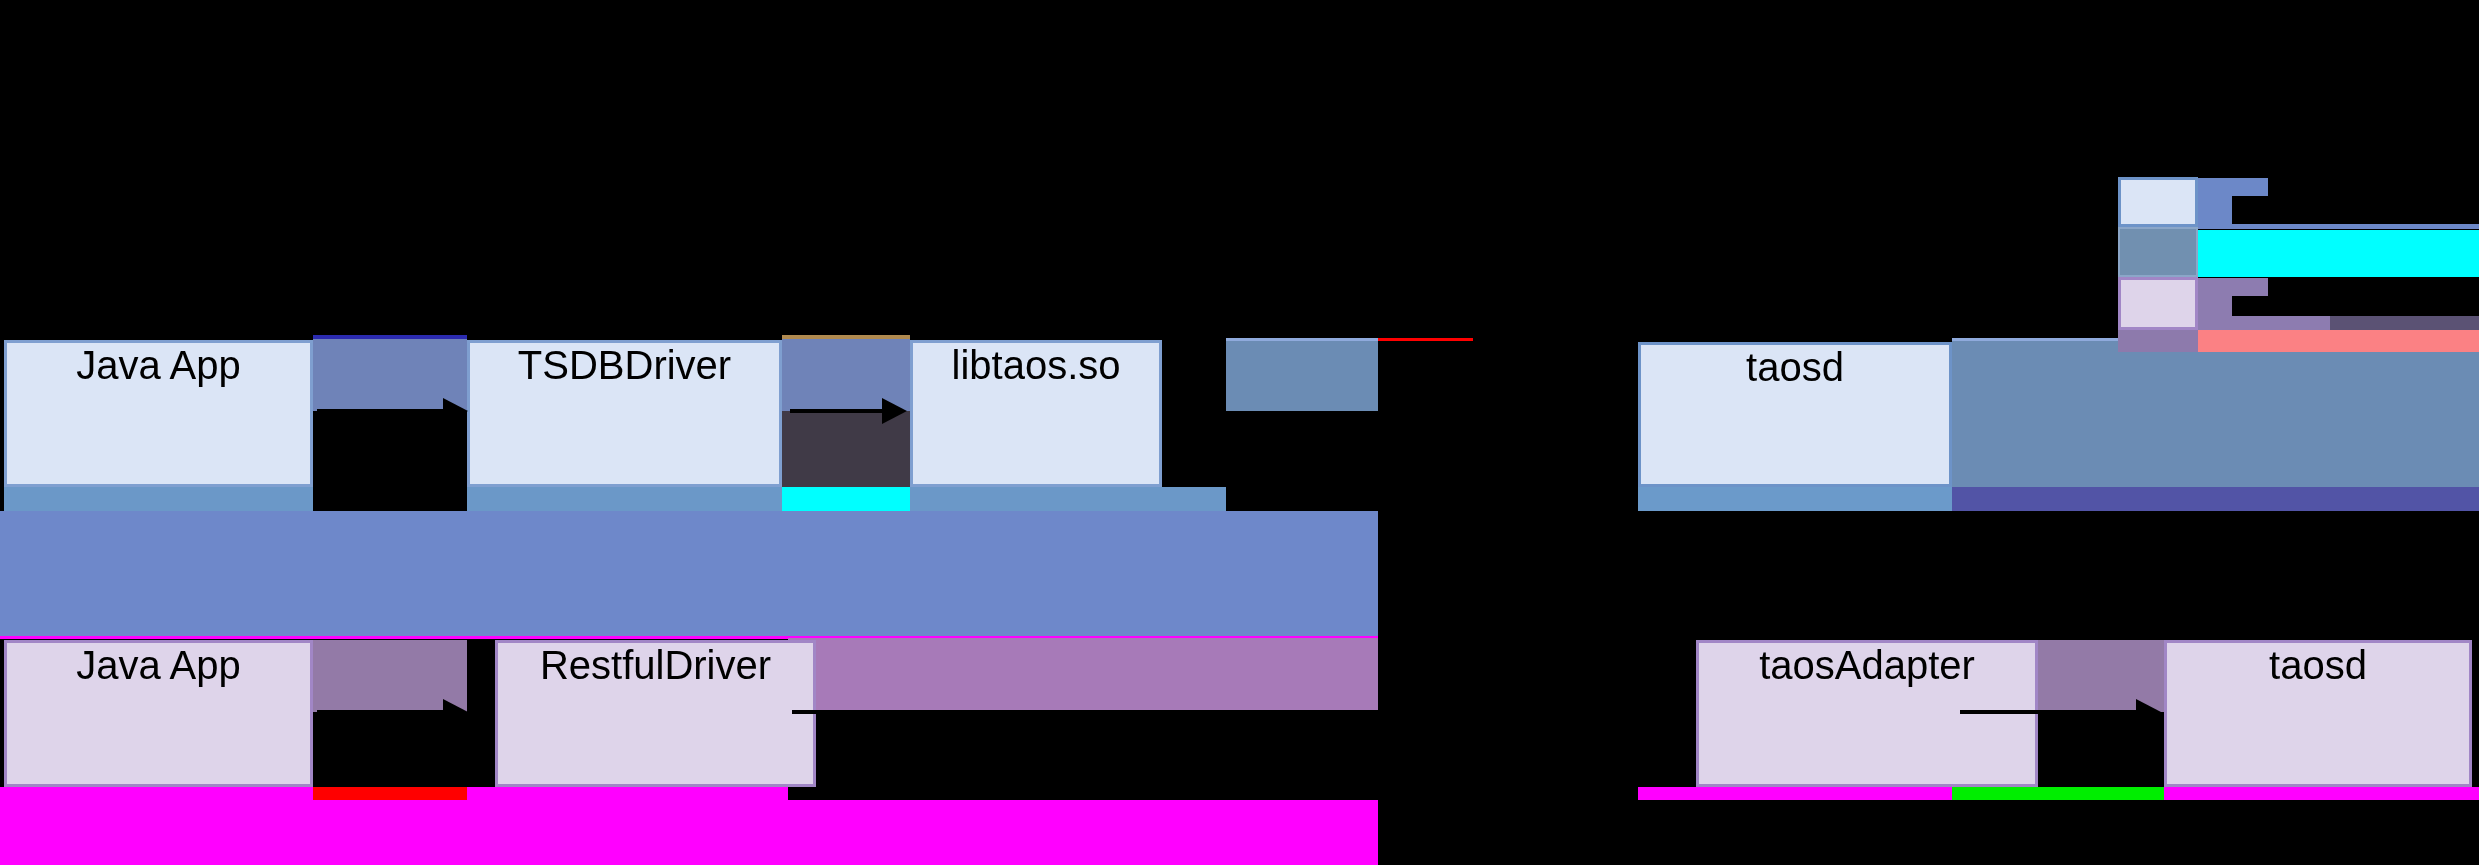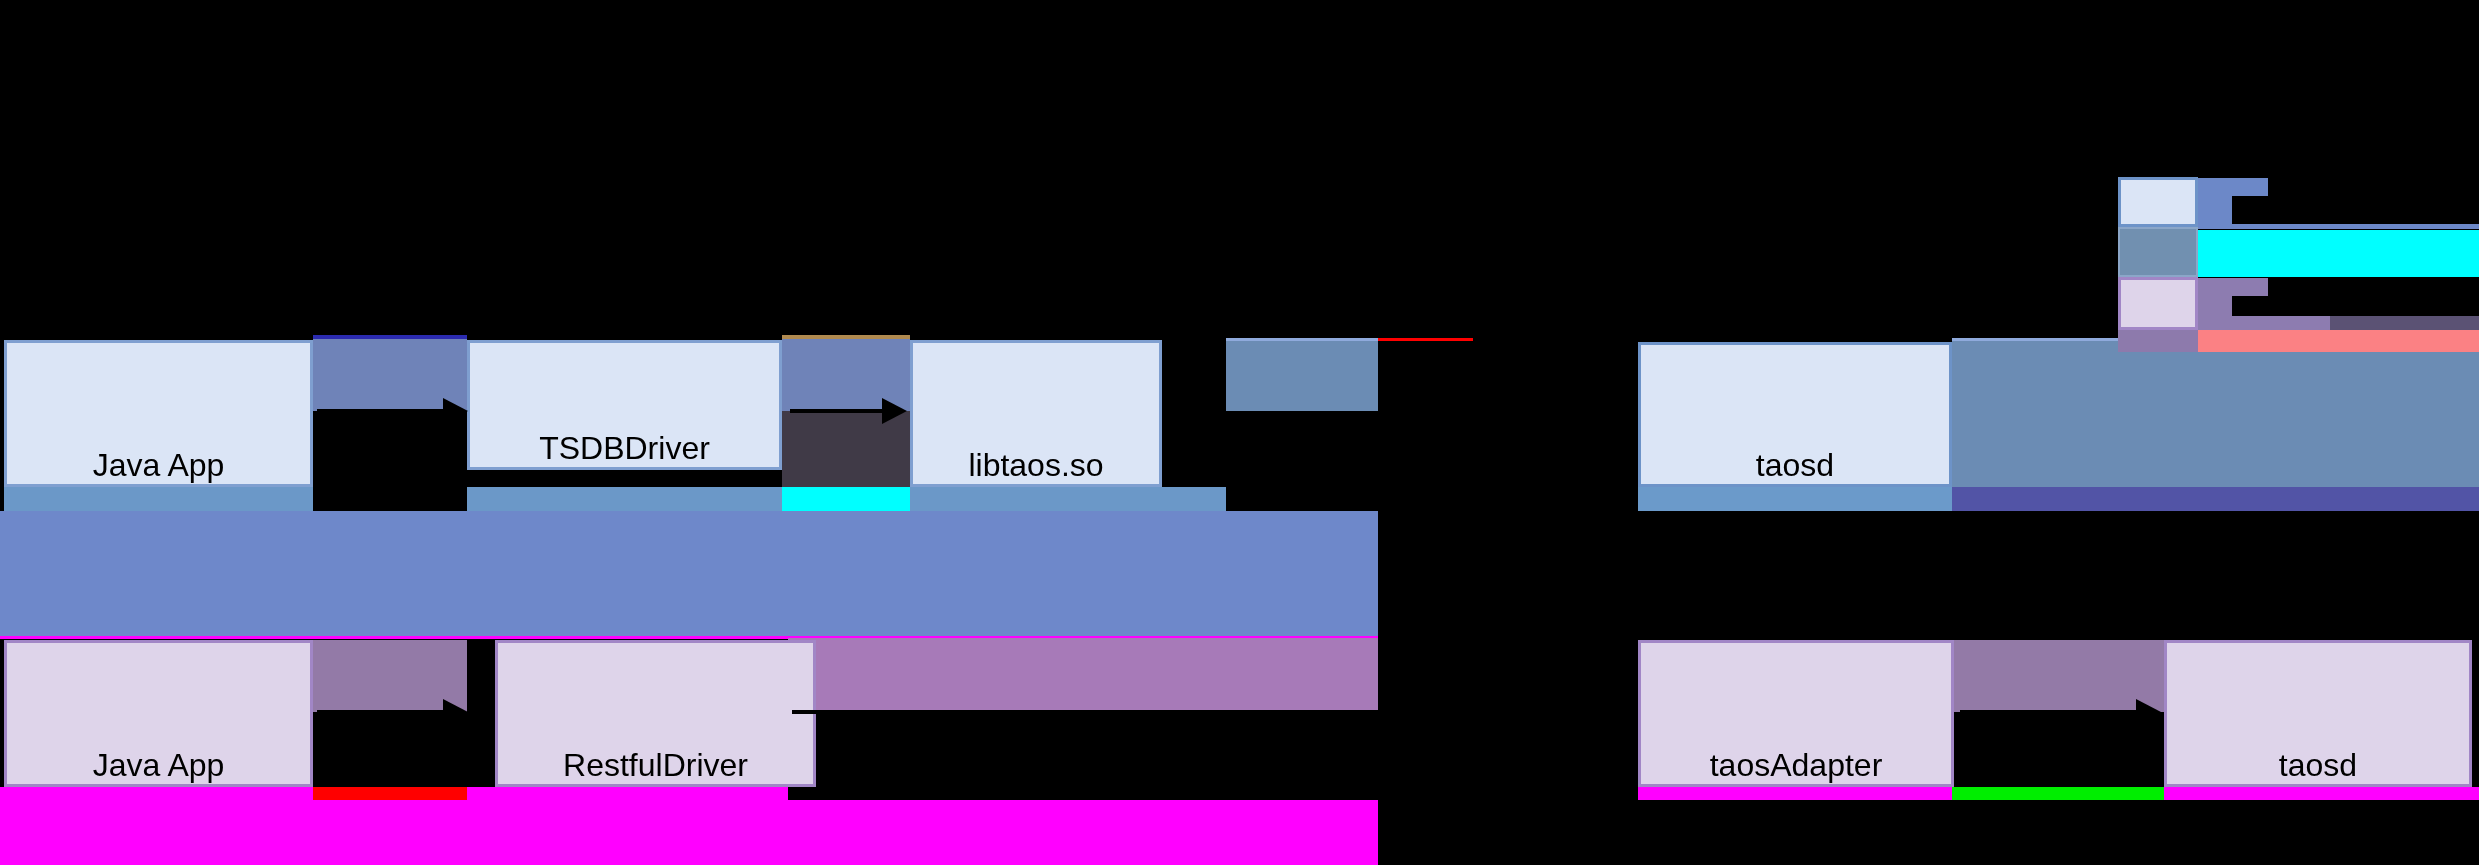--- a/index.html
+++ b/index.html
@@ -1,20 +1,20 @@
 <!DOCTYPE html>
 <html style="--bg: #000000; --arrow: #000000; --boxBlueFill: #dbe5f6; --boxBlueBorder: #7f9fd0; --boxLavFill: #ded4ea; --boxLavBorder: #a186c6; --steelConn: #6f83b8; --steelStrip: #6b98c8; --steelRect: #6b8cb4; --steelRectTop: #8faadc; --steelSwatch: #7190b0; --taosdStrip: #6b9aca; --blueBand: #6e88ca; --indigoStrip: #5254a6; --purpleConn: #937aa7; --purpleBand: #a77ab8; --purpleBlock: #8d7aac; --legendBlueBar: #6c88c8; --legendPurpleBar: #8d7cb0; --legendDarkPurple: #5b5274; --darkGrayConn: #403a47; --cyan: #00ffff; --magenta: #ff00ff; --red: #ff0000; --green: #00ee00; --salmon: #fb8184; --tanLine: #b08a50; --navyLine: #2b2bb0;"><head>
 <meta charset="utf-8">
 <style>
   html,body{margin:0;padding:0;background:#000;}
   #canvas{position:relative;width:2479px;height:865px;background:var(--bg);overflow:hidden;
           font-family:"Liberation Sans", sans-serif;}
   .abs{position:absolute;}
   .box{position:absolute;box-sizing:border-box;text-align:center;color:#000;
-       font-size:32px;display:flex;align-items:flex-end;justify-content:center;}
+       font-size:40px;display:flex;align-items:flex-start;justify-content:center;}
   .box-blue{background:var(--boxBlueFill);border:3px solid var(--boxBlueBorder);}
   .box-lav{background:var(--boxLavFill);border:3px solid var(--boxLavBorder);}
   .arrow-line{position:absolute;height:4px;background:var(--arrow);}
   .arrow-head{position:absolute;width:0;height:0;
       border-top:13px solid transparent;border-bottom:13px solid transparent;
       border-left:25px solid var(--arrow);}
   .swatch{position:absolute;box-sizing:border-box;}
 </style>
 </head>
 <body>
@@ -36,21 +36,21 @@
   <div class="abs" style="left:313px;top:339px;width:154px;height:72px;background:var(--steelConn);"></div>
   <div class="abs" style="left:782px;top:335px;width:128px;height:5px;background:var(--tanLine);"></div>
   <div class="abs" style="left:782px;top:339px;width:128px;height:72px;background:var(--steelConn);"></div>
   <div class="abs" style="left:782px;top:411px;width:128px;height:76px;background:var(--darkGrayConn);"></div>
   <div class="abs" style="left:1226px;top:338px;width:152px;height:73px;background:var(--steelRect);border-top:3px solid var(--steelRectTop);box-sizing:border-box;"></div>
   <div class="abs" style="left:1378px;top:338px;width:95px;height:3px;background:var(--red);"></div>
 
   <div class="box box-blue" style="left:4px;top:340px;width:309px;height:147px;">
     <span>Java App</span>
   </div>
-  <div class="box box-blue" style="left:467px;top:340px;width:315px;height:130px;">
+  <div class="box box-blue" style="left:467px;top:340px;width:315px;height:147px;">
     <span>TSDBDriver</span>
   </div>
   <div class="box box-blue" style="left:910px;top:340px;width:252px;height:147px;">
     <span>libtaos.so</span>
   </div>
 
   <div class="arrow-line" style="left:317px;top:409px;width:130px;"></div>
   <div class="arrow-head" style="left:443px;top:398px;"></div>
   <div class="arrow-line" style="left:790px;top:409px;width:92px;"></div>
   <div class="arrow-head" style="left:882px;top:398px;"></div>
@@ -72,21 +72,21 @@
   <div class="arrow-head" style="left:1612px;top:699px;"></div>
 
   <div class="abs" style="left:1952px;top:338px;width:527px;height:149px;background:var(--steelRect);border-top:3px solid var(--steelRectTop);box-sizing:border-box;"></div>
   <div class="box box-blue" style="left:1638px;top:342px;width:314px;height:145px;border-color:#6d93c8;">
     <span>taosd</span>
   </div>
   <div class="abs" style="left:1638px;top:487px;width:314px;height:24px;background:var(--taosdStrip);"></div>
   <div class="abs" style="left:1952px;top:487px;width:527px;height:24px;background:var(--indigoStrip);"></div>
 
   <div class="abs" style="left:1952px;top:640px;width:212px;height:72px;background:var(--purpleConn);"></div>
-  <div class="box box-lav" style="left:1638px;top:640px;width:316px;height:147px;">
+  <div class="box box-lav" style="left:1696px;top:640px;width:342px;height:147px;">
     <span>taosAdapter</span>
   </div>
   <div class="box box-lav" style="left:2164px;top:640px;width:308px;height:147px;">
     <span>taosd</span>
   </div>
   <div class="arrow-line" style="left:1960px;top:710px;width:176px;"></div>
   <div class="arrow-head" style="left:2136px;top:699px;"></div>
   <div class="abs" style="left:1638px;top:787px;width:314px;height:13px;background:var(--magenta);"></div>
   <div class="abs" style="left:1952px;top:787px;width:212px;height:13px;background:var(--green);"></div>
   <div class="abs" style="left:2164px;top:787px;width:315px;height:13px;background:var(--magenta);"></div>

